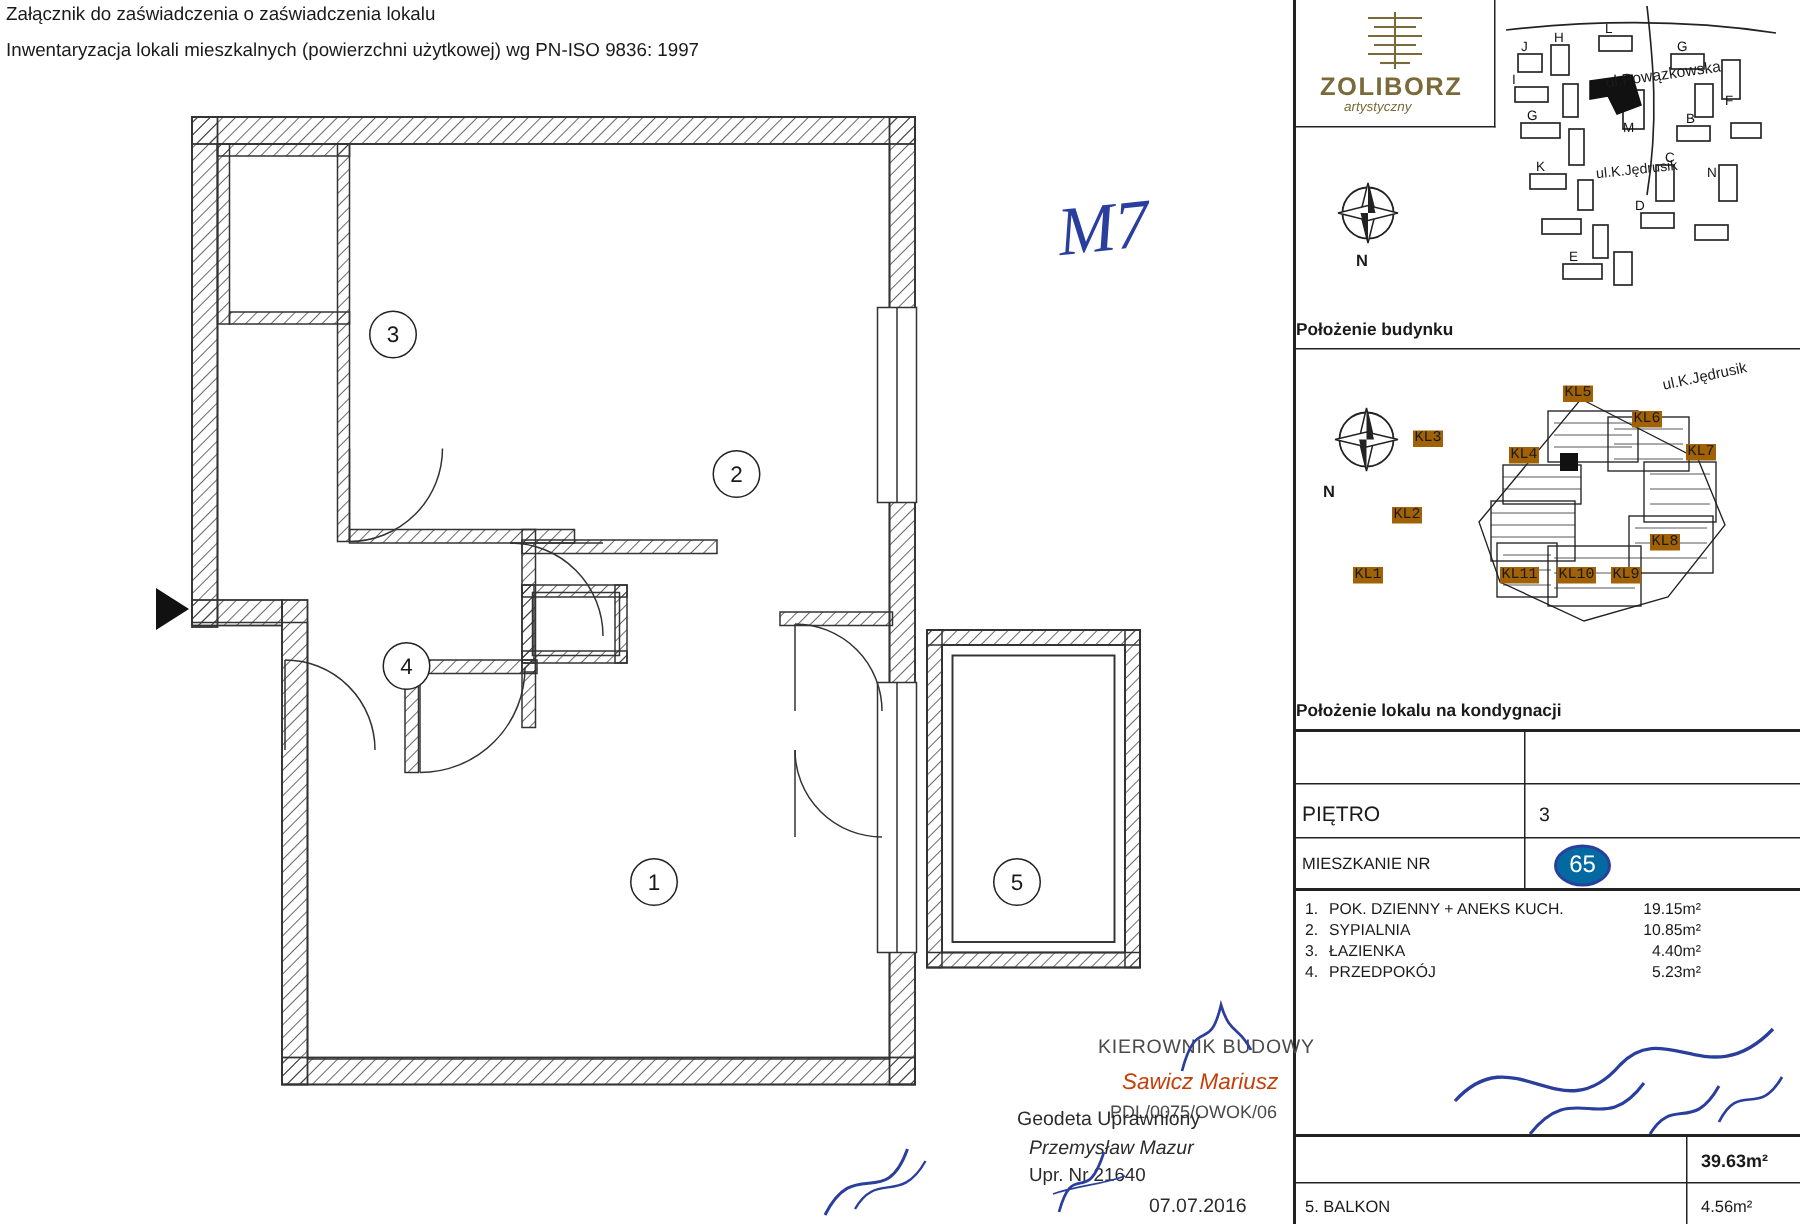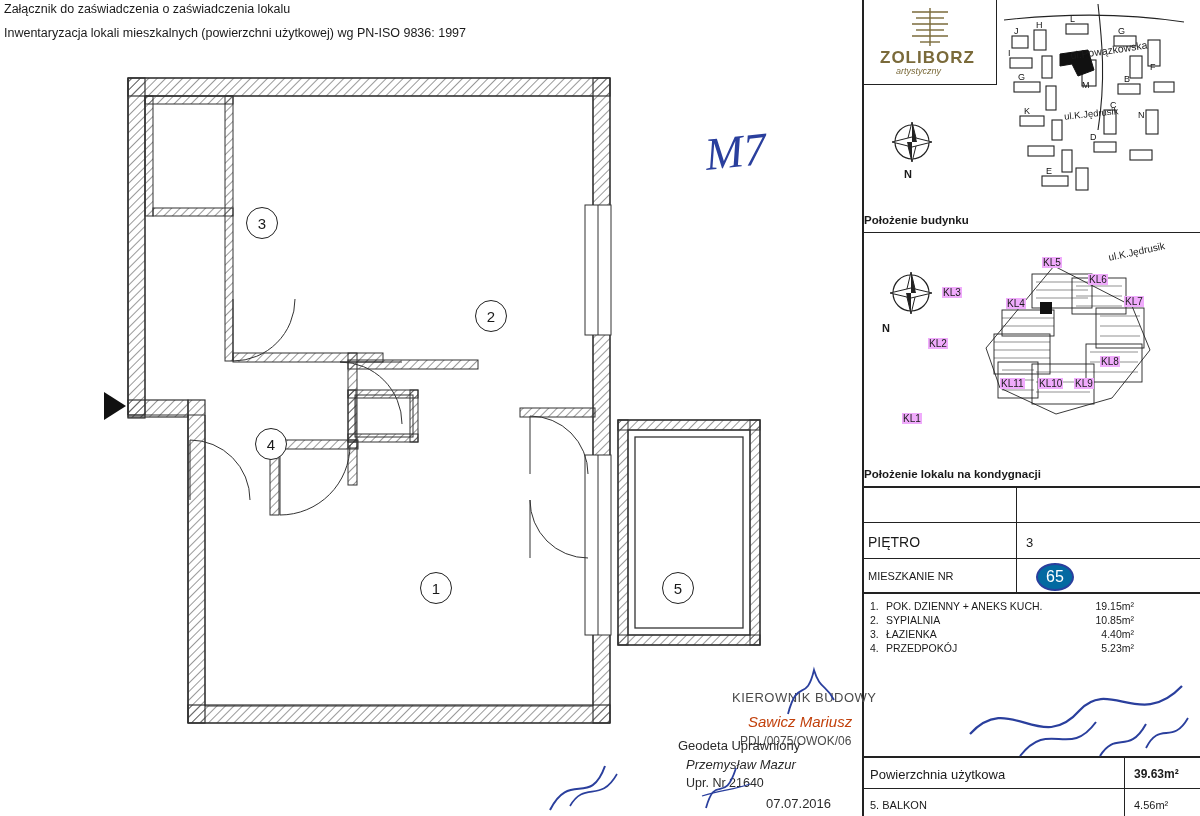--- a/index.html
+++ b/index.html
@@ -18,21 +18,21 @@
   .room-num{
     position:absolute;width:30px;height:30px;border:1.6px solid #222;border-radius:50%;
     font-size:15px;display:flex;align-items:center;justify-content:center;background:#fff;
   }
   
   #info-panel{left:858px;top:0px;width:342px;height:816px;}
   .panel-line{position:absolute;background:#222;}
   .panel-label{position:absolute;font-size:11.5px;}
 
   
-  .kl{position:absolute;font-size:10px;background:#f0abfc;padding:0 1px;}
+  .kl{position:absolute;font-size:10px;background:#a16207;padding:0 1px;font-family:Liberation Mono, monospace;}
 
   
   .tbl-cell{position:absolute;font-size:14px;display:flex;align-items:center;}
   .tbl-cell.small{font-size:11px;}
   .areas-line{position:absolute;font-size:10.5px;}
   .areas-val{position:absolute;font-size:10.5px;text-align:right;width:56px;}
 
   
   .sig{position:absolute;font-size:12px;color:#2b2b2b;}
   .sig.italic{font-style:italic;}
@@ -266,21 +266,21 @@
           <line x1="100" y1="154" x2="154" y2="154"></line>
         <line x1="66" y1="132" x2="98" y2="132"></line>
           <line x1="66" y1="142" x2="98" y2="142"></line>
         <line x1="66" y1="152" x2="98" y2="152"></line>
       </g>
     </g>
     <rect x="104" y="64" width="12" height="12" fill="#111"></rect>
   </svg>
   <div class="abs" style="left:250px;top:246px;font-size:10px;transform:rotate(-12deg);">ul.K.Jędrusik</div>
 
-  <div class="kl abs" style="left:44px;top:378px;margin-top:35px;">KL1</div>
+  <div class="kl abs" style="left:44px;top:378px;">KL1</div>
   <div class="kl abs" style="left:70px;top:338px;">KL2</div>
   <div class="kl abs" style="left:84px;top:287px;">KL3</div>
   <div class="kl abs" style="left:148px;top:298px;">KL4</div>
   <div class="kl abs" style="left:184px;top:257px;">KL5</div>
   <div class="kl abs" style="left:230px;top:274px;">KL6</div>
   <div class="kl abs" style="left:266px;top:296px;">KL7</div>
   <div class="kl abs" style="left:242px;top:356px;">KL8</div>
   <div class="kl abs" style="left:216px;top:378px;">KL9</div>
   <div class="kl abs" style="left:180px;top:378px;">KL10</div>
   <div class="kl abs" style="left:142px;top:378px;">KL11</div>
@@ -322,21 +322,20 @@
   <div class="areas-val" style="left:220px;top:628px;">4.40m²</div>
 
   <div class="areas-line" style="left:12px;top:642px;">4.</div>
   <div class="areas-line" style="left:28px;top:642px;">PRZEDPOKÓJ</div>
   <div class="areas-val" style="left:220px;top:642px;">5.23m²</div>
 
   <div class="panel-line" style="left:4px;top:756px;width:338px;height:1.6px;"></div>
   <div class="panel-line" style="left:4px;top:788px;width:338px;height:1.2px;"></div>
   <div class="panel-line" style="left:266px;top:756px;width:1.2px;height:60px;"></div>
 
-  <div class="tbl-cell" style="left:12px;top:762px;width:250px;height:24px;font-size:13px;">Powierzchnia użytkowa</div>
   <div class="tbl-cell" style="left:276px;top:762px;width:70px;height:24px;font-size:12px;font-weight:bold;">39.63m²</div>
 
   <div class="tbl-cell small" style="left:12px;top:794px;width:250px;height:22px;">5. BALKON</div>
   <div class="tbl-cell small" style="left:276px;top:794px;width:70px;height:22px;">4.56m²</div>
 </div>
 
 <div class="sig" style="left:732px;top:690px;color:#4a4a4a;font-size:13px;letter-spacing:0.5px;">KIEROWNIK BUDOWY</div>
 <div class="sig italic" style="left:748px;top:713px;font-size:15px;color:#c2410c;">Sawicz Mariusz</div>
 <div class="sig" style="left:740px;top:734px;font-size:12px;color:#4a4a4a;">PDL/0075/OWOK/06</div>
 

